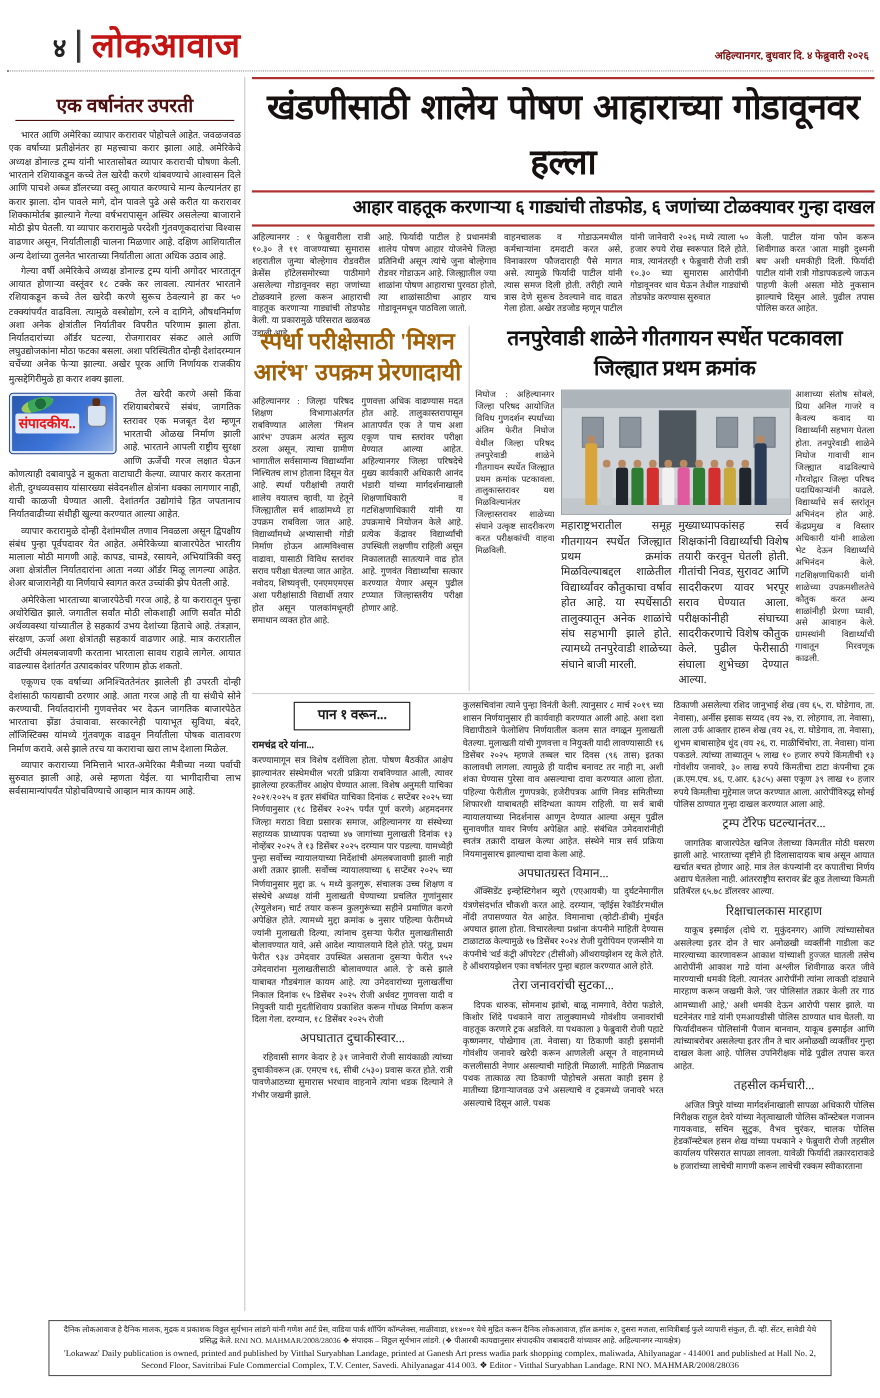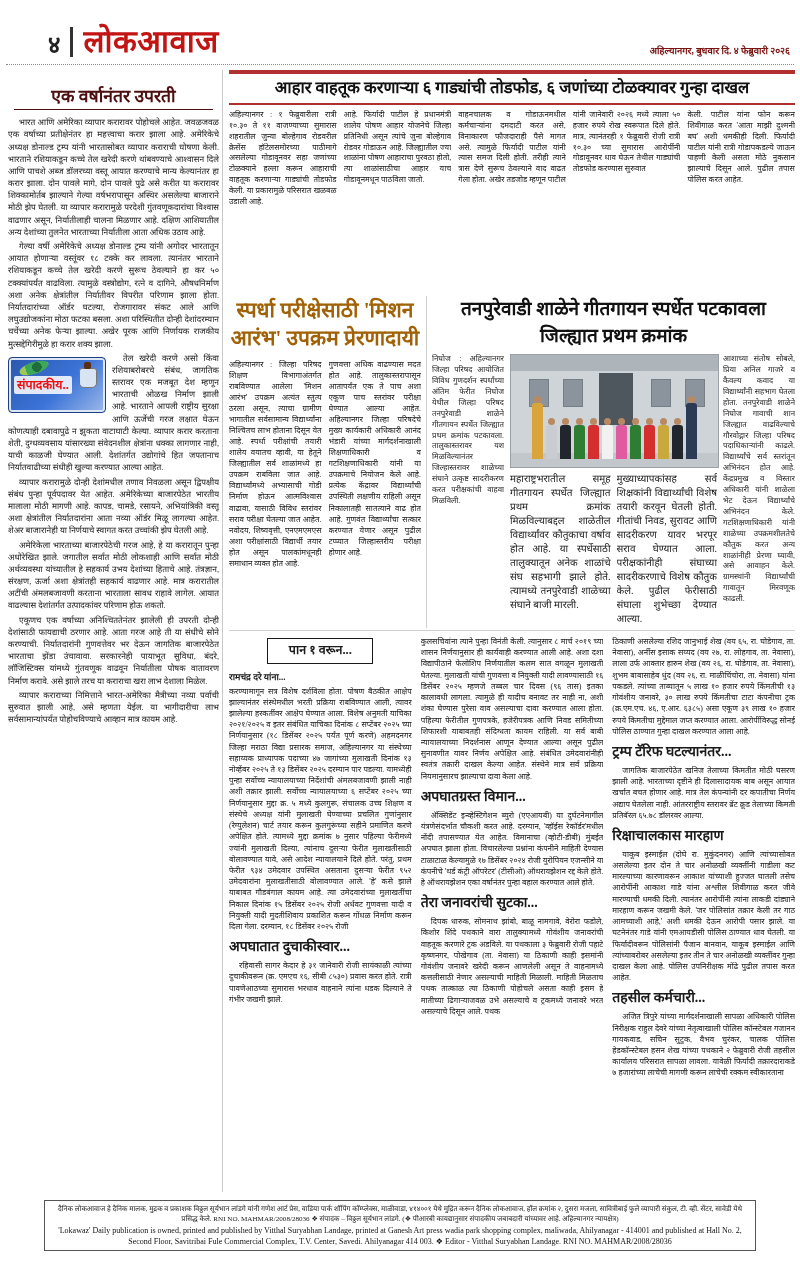--- a/index.html
+++ b/index.html
@@ -27,21 +27,21 @@
            transform:rotate(-18deg);opacity:.9;}
   .inkpot{position:absolute;right:8px;top:10px;width:16px;height:18px;background:#d9e4f2;border:1px solid #777;
            border-radius:3px 3px 5px 5px;}
   .inkpot::before{content:"";position:absolute;left:4px;top:-7px;width:7px;height:7px;background:#5a2d14;border-radius:2px;}
   .vdiv{position:absolute;left:222px;top:70px;height:1122px;border-left:1px solid #c9c9c9;}
   
   .main{position:absolute;left:229px;top:70px;width:566px;}
   .redrule{border:0;height:2px;background:#b03030;margin:0;}
   .headline{font-family:"DejaVu Sans",sans-serif;font-size:32px;font-weight:bold;color:#161010;
             text-align:center;line-height:1.55;margin:1px 0 1px 0;letter-spacing:-.5px;}
-  .subhead{font-size:16.5px;font-weight:bold;color:#111;text-align:center;padding:4px 0 5px 0;line-height:1.2;}
+  .subhead{font-size:16.5px;font-weight:bold;color:#111;text-align:right;padding:4px 0 5px 0;line-height:1.2;}
   .cols6{display:flex;gap:7px;margin-top:5px;height:130px;overflow:hidden;}
   .cols6 .c{flex:1;font-size:7.9px;line-height:1.38;text-align:justify;overflow:hidden;}
   
   .midband{position:absolute;left:229px;top:296px;width:566px;height:332px;}
   .mid-l{position:absolute;left:0;top:0;width:192px;height:332px;}
   .mid-l h3{font-size:21px;font-weight:bold;text-align:center;margin:0 0 6px 0;line-height:1.35;color:#a16207;}
   .mid-l .two{display:flex;gap:7px;height:276px;overflow:hidden;}
   .mid-l .two .c{flex:1;font-size:7.9px;line-height:1.4;text-align:justify;overflow:hidden;}
   .mid-vdiv{position:absolute;left:197px;top:0;height:332px;border-left:1px solid #cfcfcf;}
   .mid-r{position:absolute;left:203px;top:0;width:363px;height:332px;}
@@ -60,21 +60,21 @@
   .pa{height:56px;} .pk{height:34px;}
   .sub2{display:flex;gap:6px;flex:1;overflow:hidden;}
   .sub2 .c{flex:1;font-size:10px;line-height:1.4;text-align:justify;overflow:hidden;}
   
   .band-rule{position:absolute;left:229px;top:630px;width:566px;border-top:1px solid #cfcfcf;}
   .bottom{position:absolute;left:229px;top:636px;width:566px;height:556px;display:flex;gap:9px;overflow:hidden;}
   .bcol{flex:1;font-size:7.9px;line-height:1.42;text-align:justify;overflow:hidden;}
   .p1box{width:96px;margin:2px auto 7px auto;border:1.5px solid #1a1a1a;text-align:center;
          font-size:12.5px;font-weight:bold;padding:3px 4px;}
   .bsubL{font-weight:bold;font-size:9px;margin:0 0 2px 0;}
-  .bsubC{font-weight:bold;font-size:14px;text-align:left;margin:5px 0 3px 0;}
+  .bsubC{font-weight:normal;font-size:11px;text-align:center;margin:5px 0 3px 0;}
   .bcol p{margin:0 0 2px 0;}
   .bcol p.ind{text-indent:10px;}
   
   .footer{position:absolute;left:44px;top:1200px;width:712px;border:1px solid #555;
           text-align:center;padding:3px 6px;box-sizing:border-box;}
   .f-mr{font-size:7.1px;line-height:1.45;color:#222;}
   .f-en{font-size:8px;line-height:1.4;color:#111;}
 </style>
 </head>
 <body>
@@ -103,20 +103,21 @@
       <p>व्यापार करारामुळे दोन्ही देशांमधील तणाव निवळला असून द्विपक्षीय संबंध पुन्हा पूर्वपदावर येत आहेत. अमेरिकेच्या बाजारपेठेत भारतीय मालाला मोठी मागणी आहे. कापड, चामडे, रसायने, अभियांत्रिकी वस्तू अशा क्षेत्रांतील निर्यातदारांना आता नव्या ऑर्डर मिळू लागल्या आहेत. शेअर बाजारानेही या निर्णयाचे स्वागत करत उच्चांकी झेप घेतली आहे.</p>
       <p>अमेरिकेला भारताच्या बाजारपेठेची गरज आहे, हे या करारातून पुन्हा अधोरेखित झाले. जगातील सर्वांत मोठी लोकशाही आणि सर्वांत मोठी अर्थव्यवस्था यांच्यातील हे सहकार्य उभय देशांच्या हिताचे आहे. तंत्रज्ञान, संरक्षण, ऊर्जा अशा क्षेत्रांतही सहकार्य वाढणार आहे. मात्र करारातील अटींची अंमलबजावणी करताना भारताला सावध राहावे लागेल. आयात वाढल्यास देशांतर्गत उत्पादकांवर परिणाम होऊ शकतो.</p>
       <p>एकूणच एक वर्षाच्या अनिश्चिततेनंतर झालेली ही उपरती दोन्ही देशांसाठी फायद्याची ठरणार आहे. आता गरज आहे ती या संधीचे सोने करण्याची. निर्यातदारांनी गुणवत्तेवर भर देऊन जागतिक बाजारपेठेत भारताचा झेंडा उंचावावा. सरकारनेही पायाभूत सुविधा, बंदरे, लॉजिस्टिक्स यांमध्ये गुंतवणूक वाढवून निर्यातीला पोषक वातावरण निर्माण करावे. असे झाले तरच या कराराचा खरा लाभ देशाला मिळेल.</p>
       <p>व्यापार कराराच्या निमित्ताने भारत-अमेरिका मैत्रीच्या नव्या पर्वाची सुरुवात झाली आहे, असे म्हणता येईल. या भागीदारीचा लाभ सर्वसामान्यांपर्यंत पोहोचविण्याचे आव्हान मात्र कायम आहे.</p>
     </div>
   </div>
   <div class="vdiv"></div>
 
   <div class="main">
     <hr class="redrule">
+    <div class="headline">खंडणीसाठी शालेय पोषण आहाराच्या गोडावूनवर हल्ला</div>
     <hr class="redrule">
     <div class="subhead">आहार वाहतूक करणाऱ्या ६ गाड्यांची तोडफोड, ६ जणांच्या टोळक्यावर गुन्हा दाखल</div>
     <hr class="redrule">
     <div class="cols6">
       <div class="c">अहिल्यानगर : १ फेब्रुवारीला रात्री १०.३० ते ११ वाजण्याच्या सुमारास शहरातील जुन्या बोल्हेगाव रोडवरील क्रेसेंस हॉटेलसमोरच्या पाठीमागे असलेल्या गोडावूनवर सहा जणांच्या टोळक्याने हल्ला करून आहाराची वाहतूक करणाऱ्या गाड्यांची तोडफोड केली. या प्रकारामुळे परिसरात खळबळ उडाली आहे.</div>
       <div class="c">आहे. फिर्यादी पाटील हे प्रधानमंत्री शालेय पोषण आहार योजनेचे जिल्हा प्रतिनिधी असून त्यांचे जुना बोल्हेगाव रोडवर गोडाऊन आहे. जिल्ह्यातील ज्या शाळांना पोषण आहाराचा पुरवठा होतो, त्या शाळांसाठीचा आहार याच गोडावूनमधून पाठविला जातो.</div>
       <div class="c">वाहनचालक व गोडाऊनमधील कर्मचाऱ्यांना दमदाटी करत असे, विनाकारण फौजदाराही पैसे मागत असे. त्यामुळे फिर्यादी पाटील यांनी त्यास समज दिली होती. तरीही त्याने त्रास देणे सुरूच ठेवल्याने वाद वाढत गेला होता. अखेर तडजोड म्हणून पाटील</div>
       <div class="c">यांनी जानेवारी २०२६ मध्ये त्याला ५० हजार रुपये रोख स्वरूपात दिले होते. मात्र, त्यानंतरही १ फेब्रुवारी रोजी रात्री १०.३० च्या सुमारास आरोपींनी गोडावूनवर धाव घेऊन तेथील गाड्यांची तोडफोड करण्यास सुरुवात</div>
       <div class="c">केली. पाटील यांना फोन करून शिवीगाळ करत 'आता माझी दुश्मनी बघ' अशी धमकीही दिली. फिर्यादी पाटील यांनी रात्री गोडापकडल्ये जाऊन पाहणी केली असता मोठे नुकसान झाल्याचे दिसून आले. पुढील तपास पोलिस करत आहेत.</div>
     </div>

